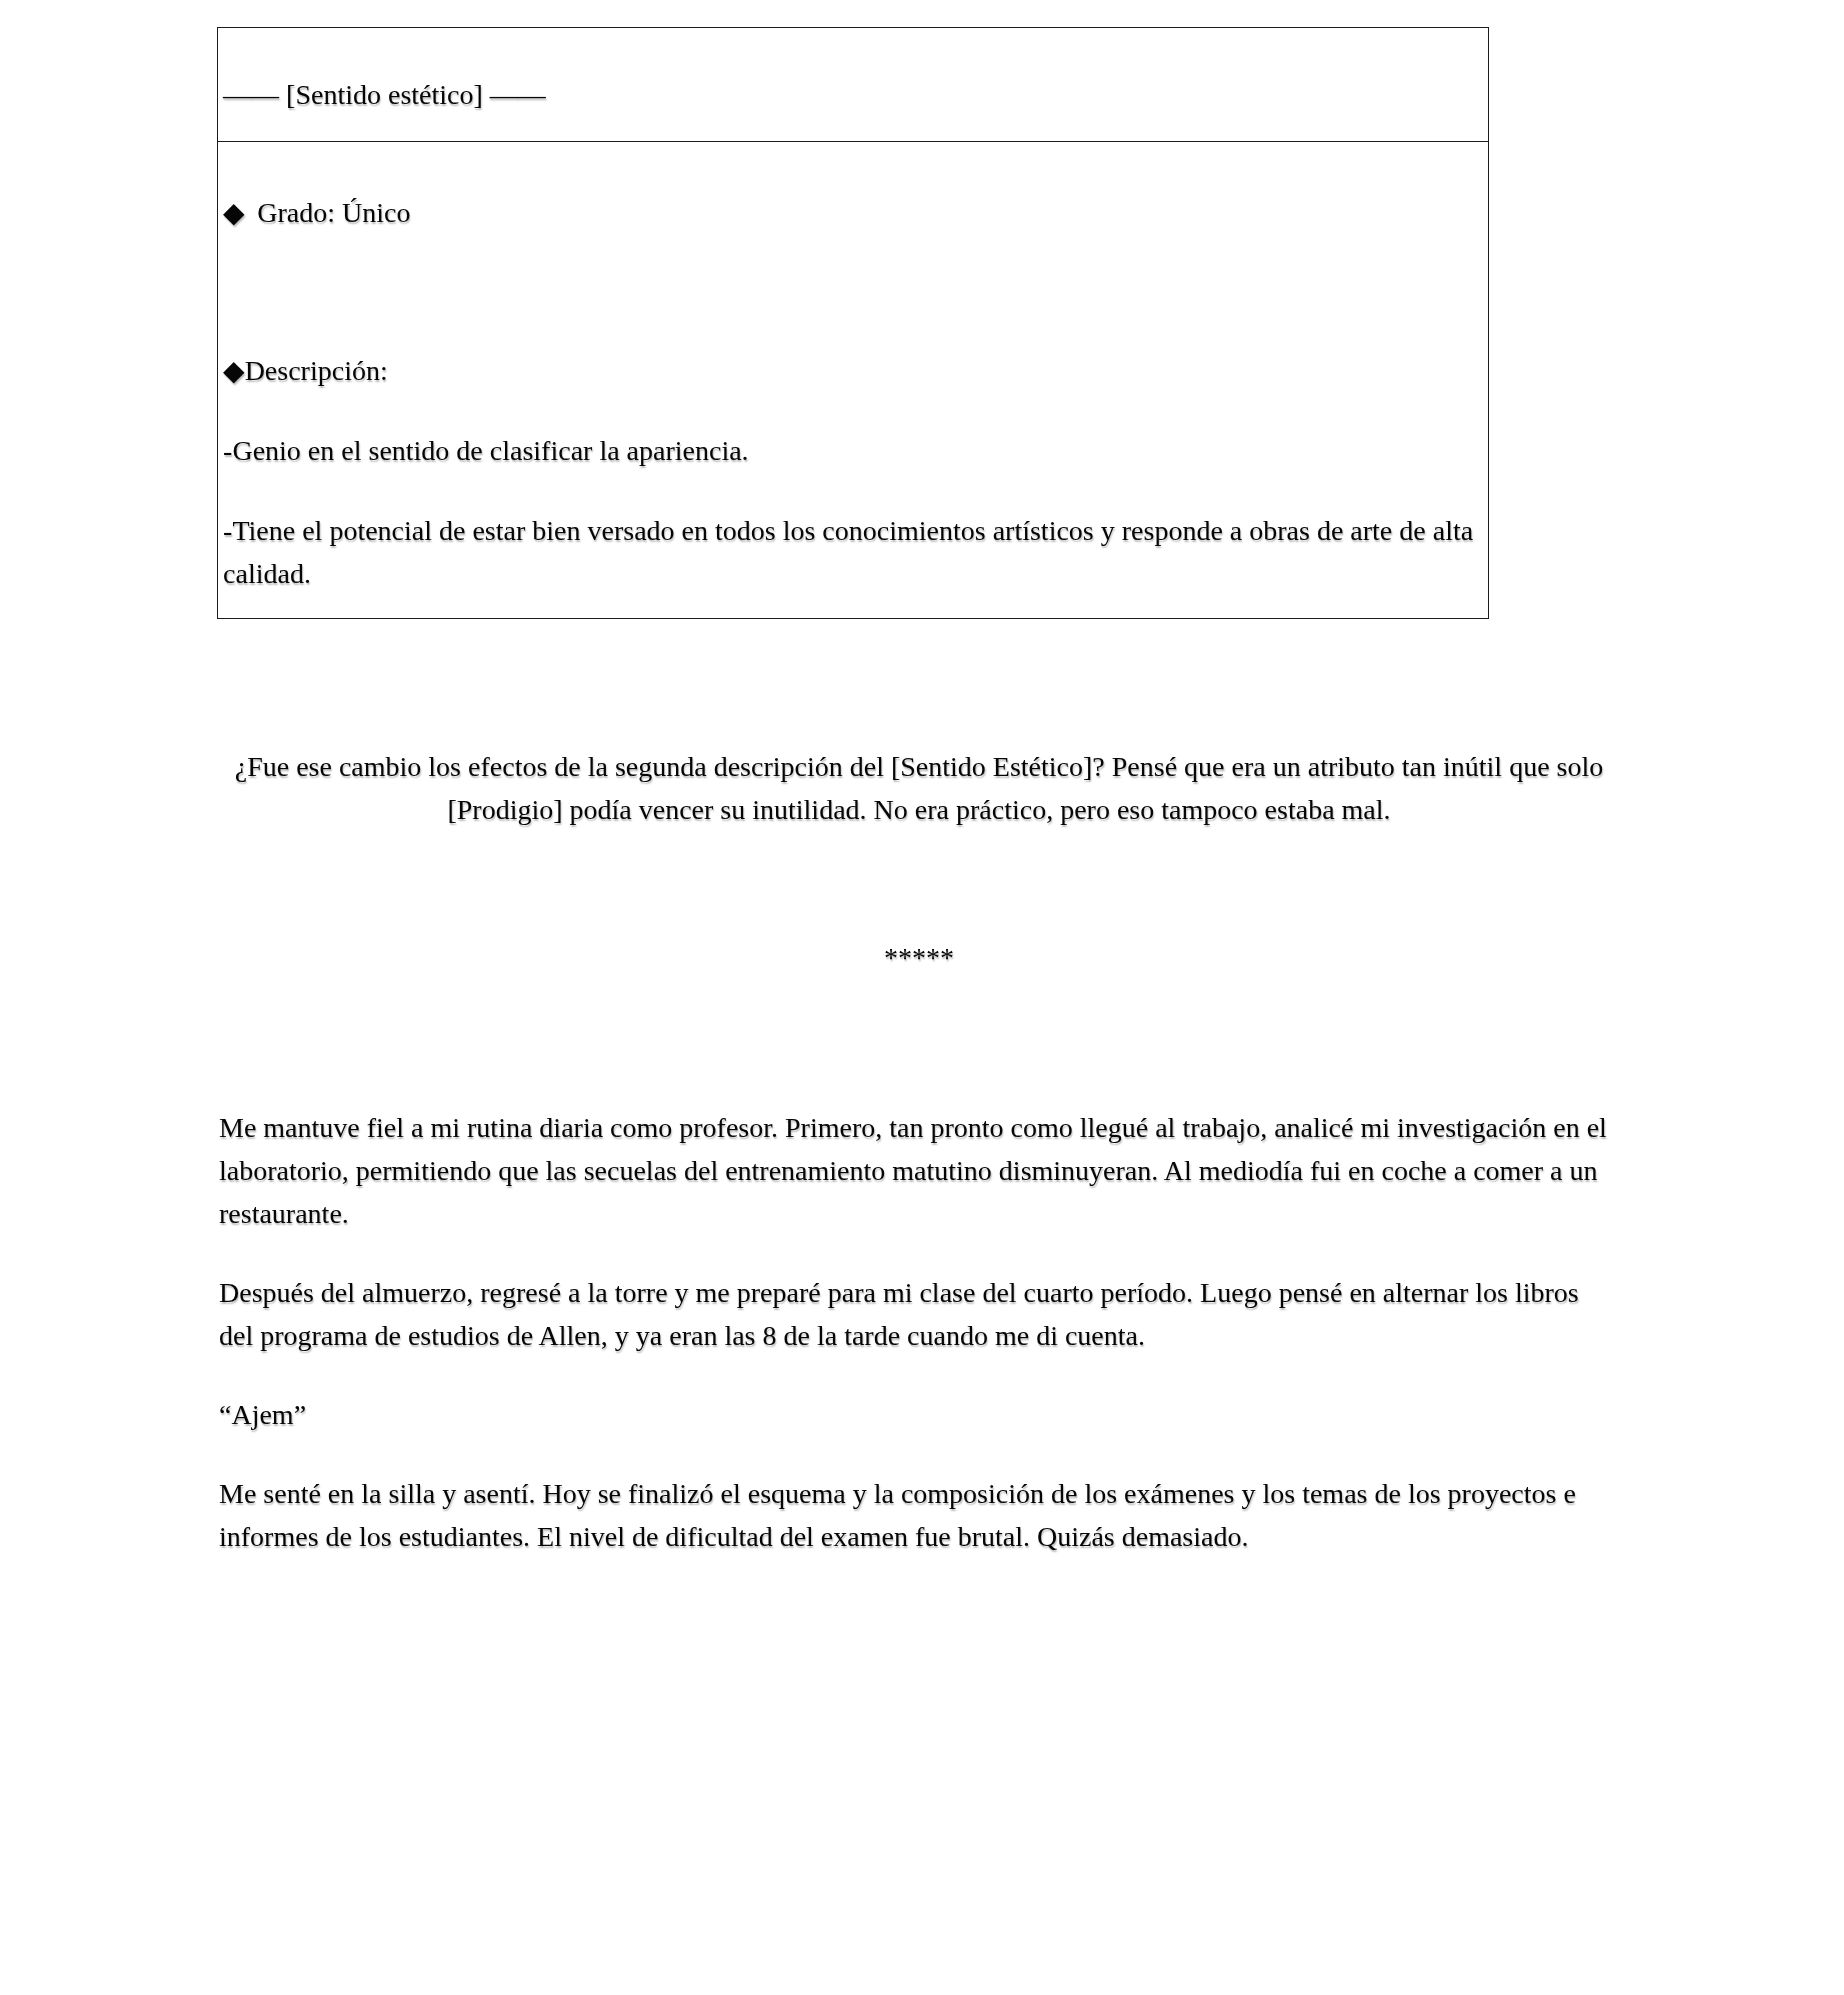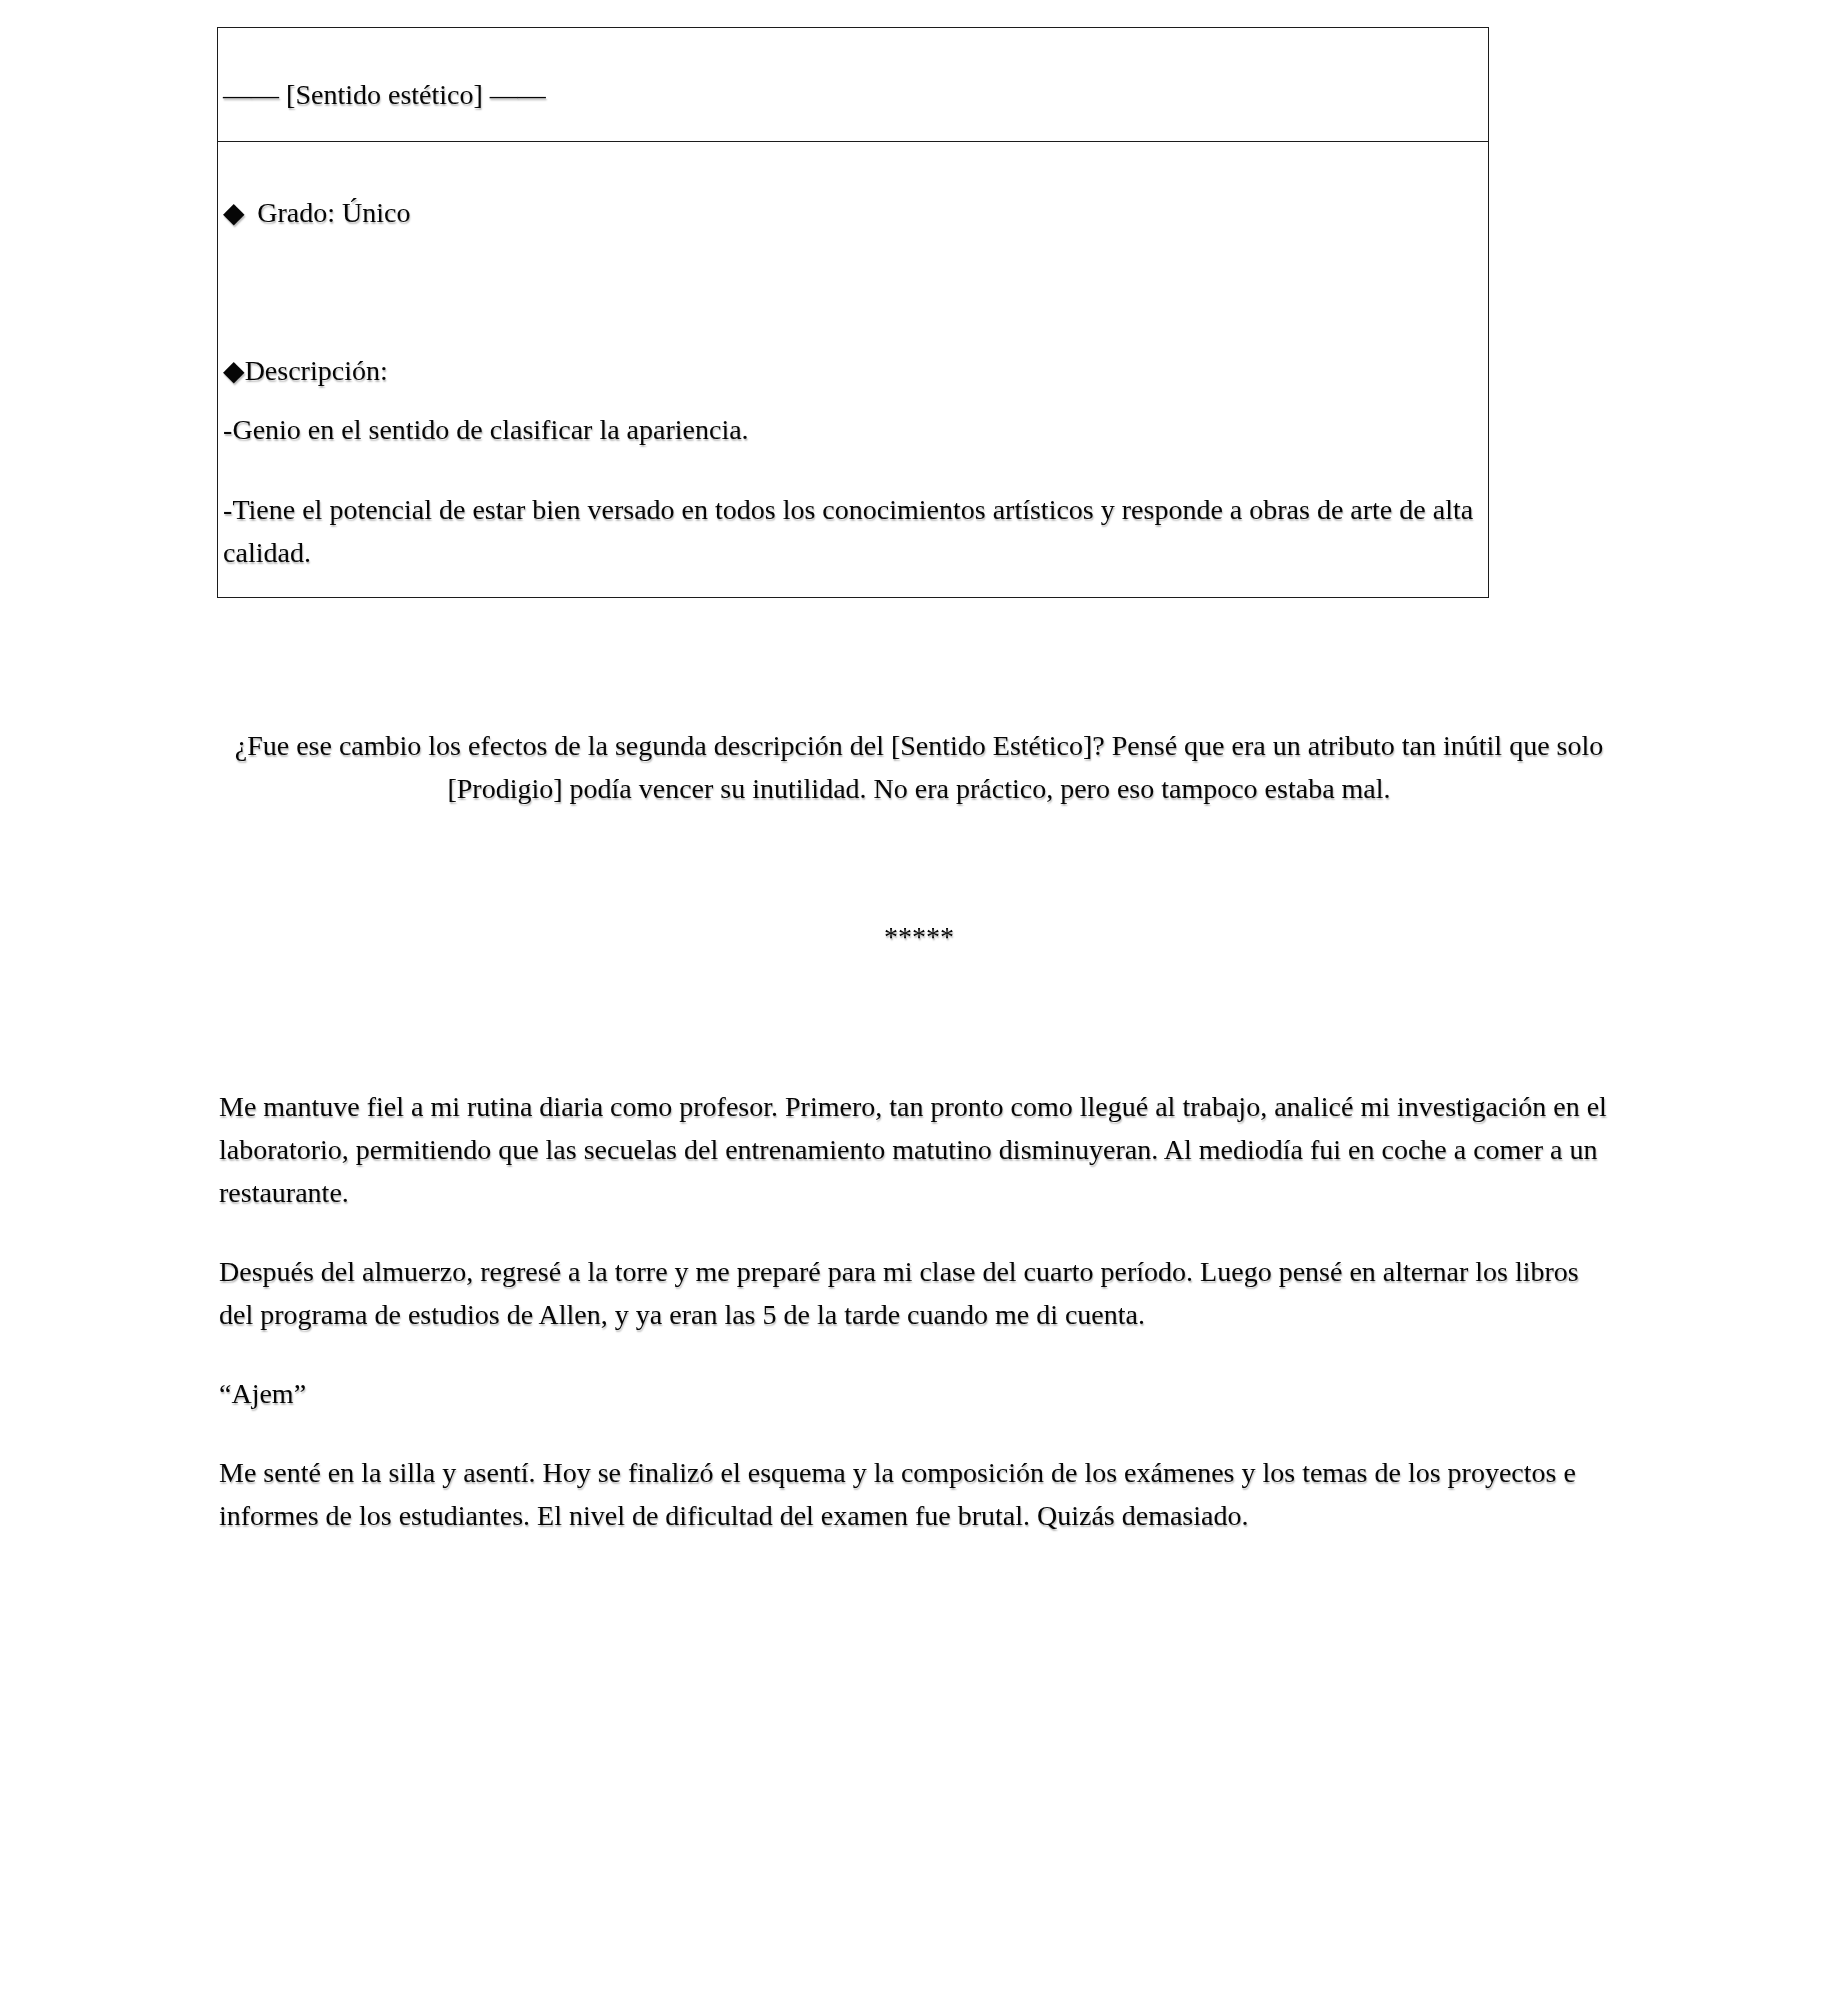--- a/index.html
+++ b/index.html
@@ -29,21 +29,21 @@
     background: #ffffff;
   }
   .skill-header {
     border-bottom: 1.7px solid #1c1c1c;
     padding: 45px 8.5px 25.4px 5.1px;
   }
   .skill-body {
     padding: 49px 8.5px 18.6px 5.1px;
   }
   .grade-line { margin: 0 0 115px 0; }
-  .desc-heading { margin: 0 0 16px 0; }
+  .desc-heading { margin: 0 0 37px 0; }
   .desc-item { margin: 0 0 37px 0; }
   .desc-item:last-child { margin-bottom: 4px; }
   .bullet { display: inline-block; }
   .bullet.spaced { margin-right: 12.7px; }
 
   
   .story {
     margin-left: 219px;
     width: 1400px;
   }
@@ -73,19 +73,19 @@
       </div>
       <div class="desc-item">-Genio en el sentido de clasificar la apariencia.</div>
       <div class="desc-item">-Tiene el potencial de estar bien versado en todos los conocimientos artísticos y responde a obras de arte de alta calidad.</div>
     </div>
   </div>
 
   <div class="story">
     <p class="para-first">¿Fue ese cambio los efectos de la segunda descripción del [Sentido Estético]? Pensé que era un atributo tan inútil que solo [Prodigio] podía vencer su inutilidad. No era práctico, pero eso tampoco estaba mal.</p>
     <p class="separator">*****</p>
     <p>Me mantuve fiel a mi rutina diaria como profesor. Primero, tan pronto como llegué al trabajo, analicé mi investigación en el laboratorio, permitiendo que las secuelas del entrenamiento matutino disminuyeran. Al mediodía fui en coche a comer a un restaurante.</p>
-    <p>Después del almuerzo, regresé a la torre y me preparé para mi clase del cuarto período. Luego pensé en alternar los libros del programa de estudios de Allen, y ya eran las 5 de la tarde cuando me di cuenta.</p>
+    <p>Después del almuerzo, regresé a la torre y me preparé para mi clase del cuarto período. Luego pensé en alternar los libros del programa de estudios de Allen, y ya eran las 8 de la tarde cuando me di cuenta.</p>
     <p>“Ajem”</p>
     <p>Me senté en la silla y asentí. Hoy se finalizó el esquema y la composición de los exámenes y los temas de los proyectos e informes de los estudiantes. El nivel de dificultad del examen fue brutal. Quizás demasiado.</p>
   </div>
 
 </div>
 
 
 </body></html>

